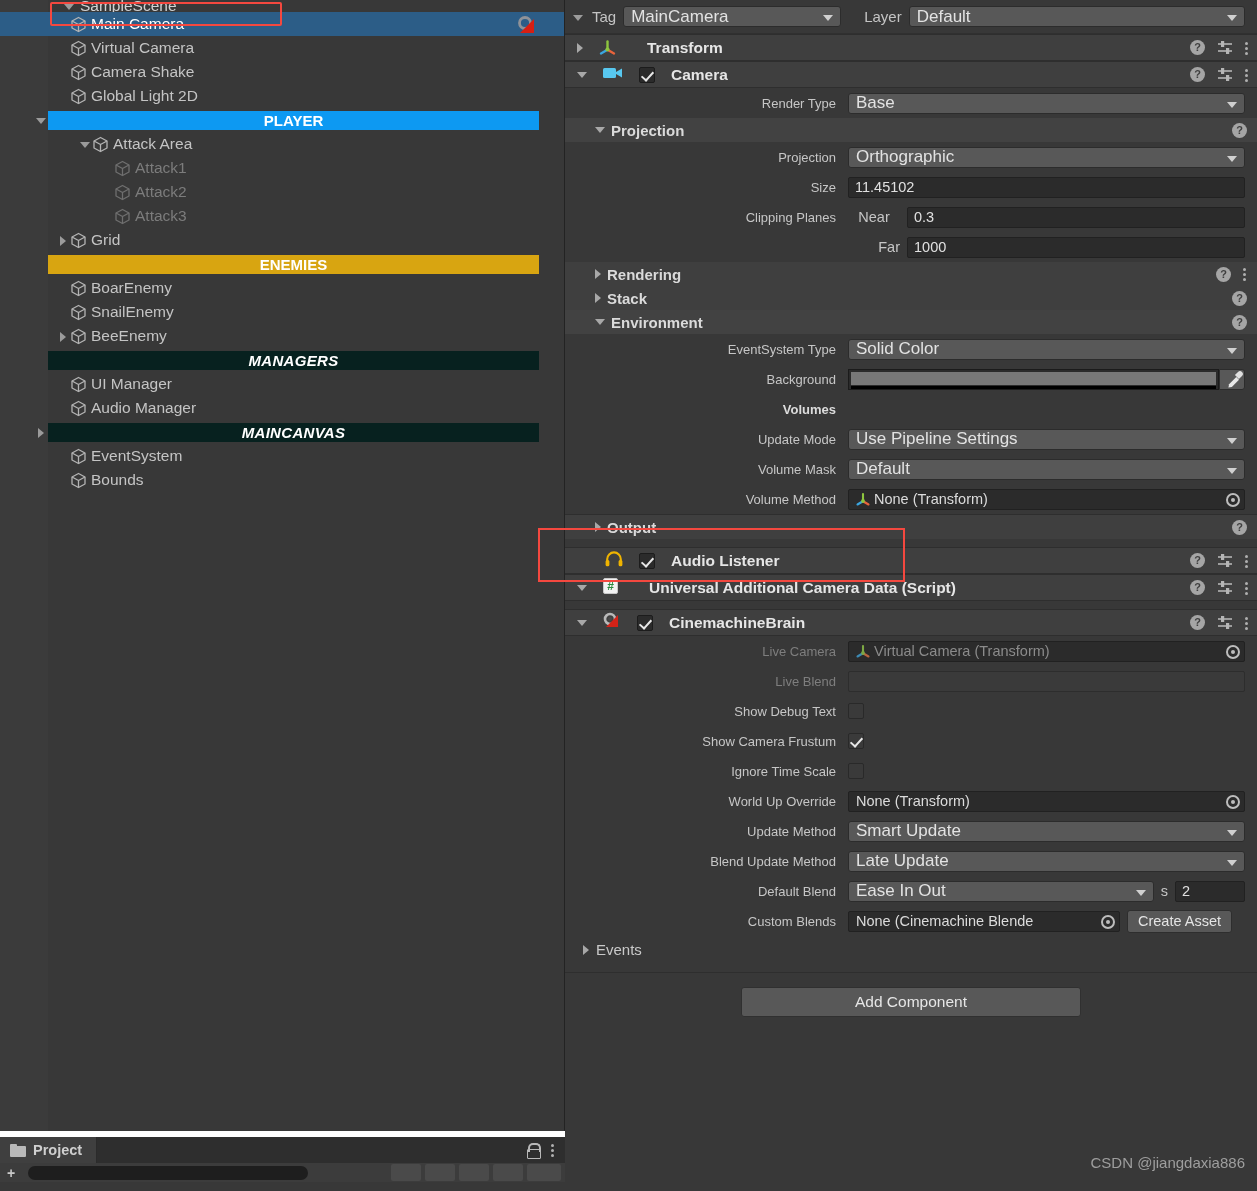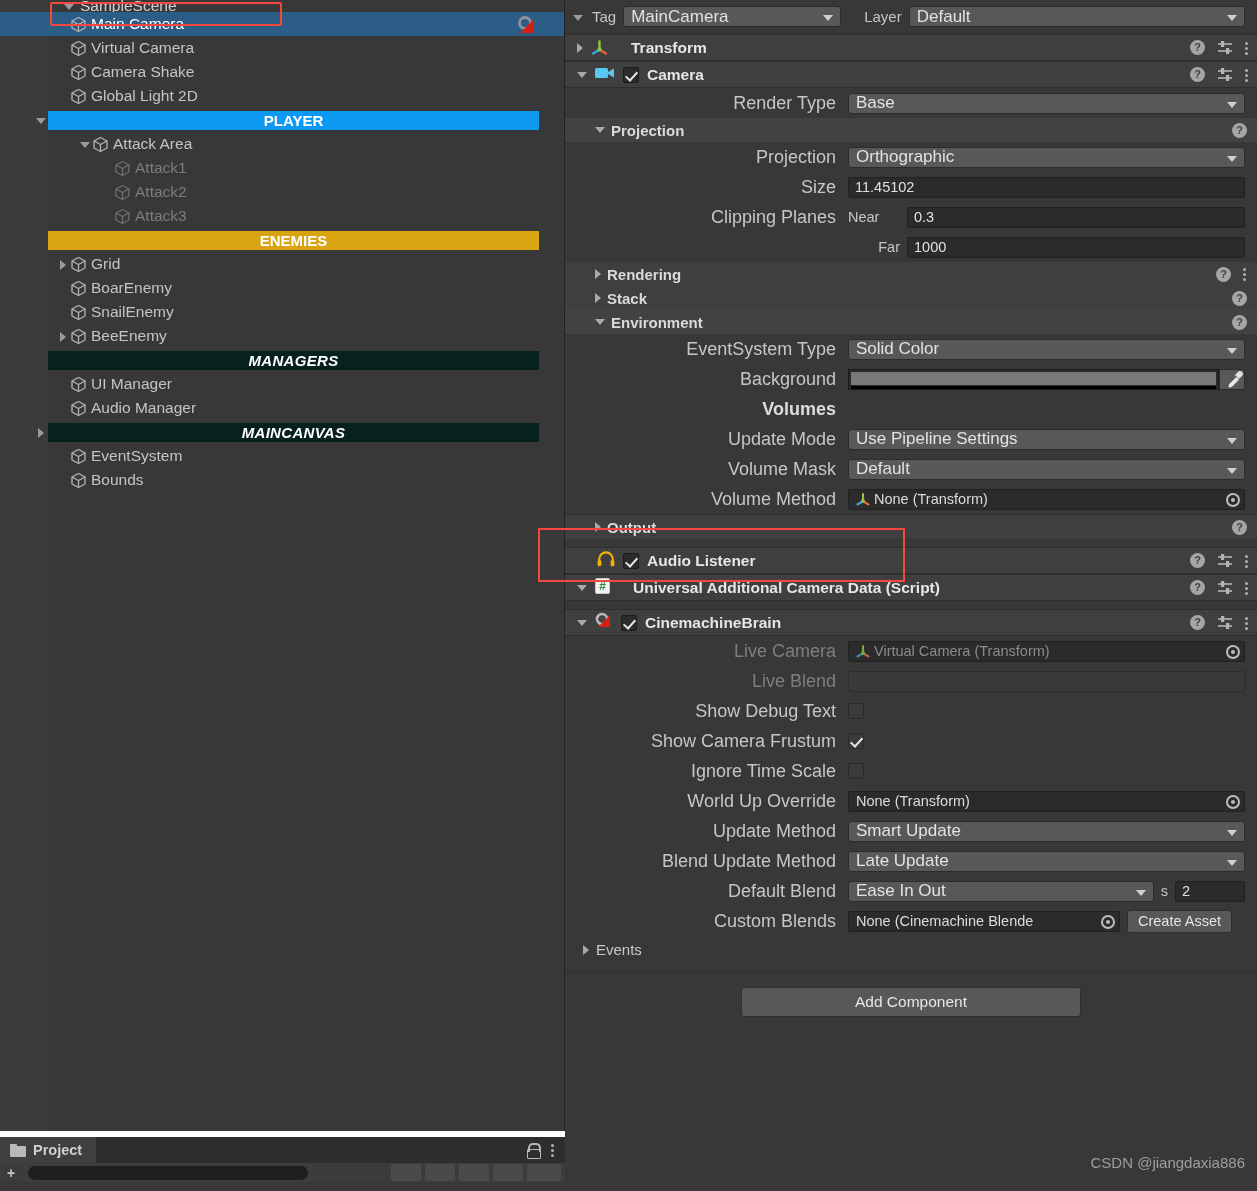--- a/index.html
+++ b/index.html
@@ -122,21 +122,21 @@
     height: 21px; display: flex; align-items: center; padding: 0 7px;
     color: #e2e2e2; font-size: 17px; position: relative;
   }
   .dd .arrow {
     position: absolute; right: 7px; top: 8px;
     border-left: 5px solid transparent; border-right: 5px solid transparent;
     border-top: 6px solid #d0d0d0;
   }
 
   .comp-head {
-    height: 27px; display: flex; align-items: center; gap: 8px;
+    height: 27px; display: flex; align-items: center; gap: 16px;
     background: #3f3f3f; border-top: 1px solid #2e2e2e; border-bottom: 1px solid #2e2e2e;
     padding-left: 12px; padding-right: 8px;
     font-weight: bold; color: #e6e6e6; font-size: 15.5px;
   }
   .comp-head .spacer { margin-left: auto; }
   .hdr-icons { display: flex; align-items: center; gap: 12px; }
   .q-ic { width: 15px; height: 15px; border-radius: 50%; background: #a5a5a5;
           color: #3f3f3f; font-size: 11px; font-weight: bold; line-height: 15px; text-align: center; }
   .pre-ic { width: 16px; height: 15px; position: relative; }
   .cb {
@@ -153,21 +153,21 @@
     height: 24px; display: flex; align-items: center; gap: 6px;
     padding-left: 30px; padding-right: 10px; background: #424242;
     font-weight: bold; color: #dadada; font-size: 15px;
   }
   .section-head.plain { background: #3f3f3f; }
   .section-head .spacer { margin-left: auto; }
   .tri-d { width:0;height:0;border-left:5px solid transparent;border-right:5px solid transparent;border-top:6px solid #a8a8a8; }
   .tri-r { width:0;height:0;border-top:5px solid transparent;border-bottom:5px solid transparent;border-left:6px solid #a8a8a8; }
 
   .prow { height: 30px; display: flex; align-items: center; padding: 0 12px 0 0; }
-  .prow .plabel { width: 283px; text-align: right; padding-right: 12px; color:#c6c6c6; font-size:18px; }
+  .prow .plabel { width: 283px; text-align: right; padding-right: 12px; color:#c6c6c6; font-size:13px; }
   .prow .plabel.dimmed { color: #7e7e7e; }
   .prow .pfield { flex: 1; display: flex; align-items: center; gap: 7px; }
   .numfield {
     flex: 1; height: 21px; background: #2b2b2b; border: 1px solid #212121;
     border-radius: 2px; display: flex; align-items: center; padding: 0 6px;
     color: #e0e0e0; font-size: 14.5px;
   }
   .objfield {
     flex: 1; height: 21px; background: #2b2b2b; border: 1px solid #212121;
     border-radius: 2px; display: flex; align-items: center; gap: 3px;
@@ -306,32 +306,32 @@
         <div class="h-row dim">
           <span style="width:100px;flex:0 0 100px"></span>
           <span class="twisty "></span>
           <span class="cube"><svg viewBox="0 0 17 17" width="17" height="17">
               <path d="M8.5 1.5 L15 5 L15 12 L8.5 15.5 L2 12 L2 5 Z" fill="none" stroke="#6f6f6f" stroke-width="1.3" stroke-linejoin="round"></path>
               <path d="M2 5 L8.5 8.5 L15 5 M8.5 8.5 L8.5 15.5" fill="none" stroke="#6f6f6f" stroke-width="1.3" stroke-linejoin="round"></path>
             </svg></span>
           <span class="h-label">Attack3</span>
         </div>
         <div class="h-row">
+          <span style="width:56px;flex:0 0 56px"></span>
+          <span class="twisty right"></span>
+          <span class="cube"><svg viewBox="0 0 17 17" width="17" height="17">
+              <path d="M8.5 1.5 L15 5 L15 12 L8.5 15.5 L2 12 L2 5 Z" fill="none" stroke="#b4b4b4" stroke-width="1.3" stroke-linejoin="round"></path>
+              <path d="M2 5 L8.5 8.5 L15 5 M8.5 8.5 L8.5 15.5" fill="none" stroke="#b4b4b4" stroke-width="1.3" stroke-linejoin="round"></path>
+            </svg></span>
+          <span class="h-label">Grid</span>
+        </div>
+        <div class="h-row">
           <span style="width:34px;flex:0 0 34px"></span>
           <span class="twisty "></span>
           <div class="banner enemies">ENEMIES</div>
-        </div>
-        <div class="h-row">
-          <span style="width:56px;flex:0 0 56px"></span>
-          <span class="twisty right"></span>
-          <span class="cube"><svg viewBox="0 0 17 17" width="17" height="17">
-              <path d="M8.5 1.5 L15 5 L15 12 L8.5 15.5 L2 12 L2 5 Z" fill="none" stroke="#b4b4b4" stroke-width="1.3" stroke-linejoin="round"></path>
-              <path d="M2 5 L8.5 8.5 L15 5 M8.5 8.5 L8.5 15.5" fill="none" stroke="#b4b4b4" stroke-width="1.3" stroke-linejoin="round"></path>
-            </svg></span>
-          <span class="h-label">Grid</span>
         </div>
         <div class="h-row">
           <span style="width:56px;flex:0 0 56px"></span>
           <span class="twisty "></span>
           <span class="cube"><svg viewBox="0 0 17 17" width="17" height="17">
               <path d="M8.5 1.5 L15 5 L15 12 L8.5 15.5 L2 12 L2 5 Z" fill="none" stroke="#b4b4b4" stroke-width="1.3" stroke-linejoin="round"></path>
               <path d="M2 5 L8.5 8.5 L15 5 M8.5 8.5 L8.5 15.5" fill="none" stroke="#b4b4b4" stroke-width="1.3" stroke-linejoin="round"></path>
             </svg></span>
           <span class="h-label">BoarEnemy</span>
         </div>
@@ -538,21 +538,21 @@
         <span class="pfield">
           <div class="numfield">
             <span>11.45102</span>
           </div>
         </span>
       </div>
 
       <div class="prow">
         <span class="plabel">Clipping Planes</span>
         <span class="pfield">
-          <span class="mini-label" style="width:52px;text-align:left">Near</span>
+          <span class="mini-label" style="width:52px;text-align:center">Near</span>
           <div class="numfield">
             <span>0.3</span>
           </div>
         </span>
       </div>
 
       <div class="prow">
         <span class="plabel"></span>
         <span class="pfield">
           <span class="mini-label" style="width:52px;text-align:right">Far</span>

